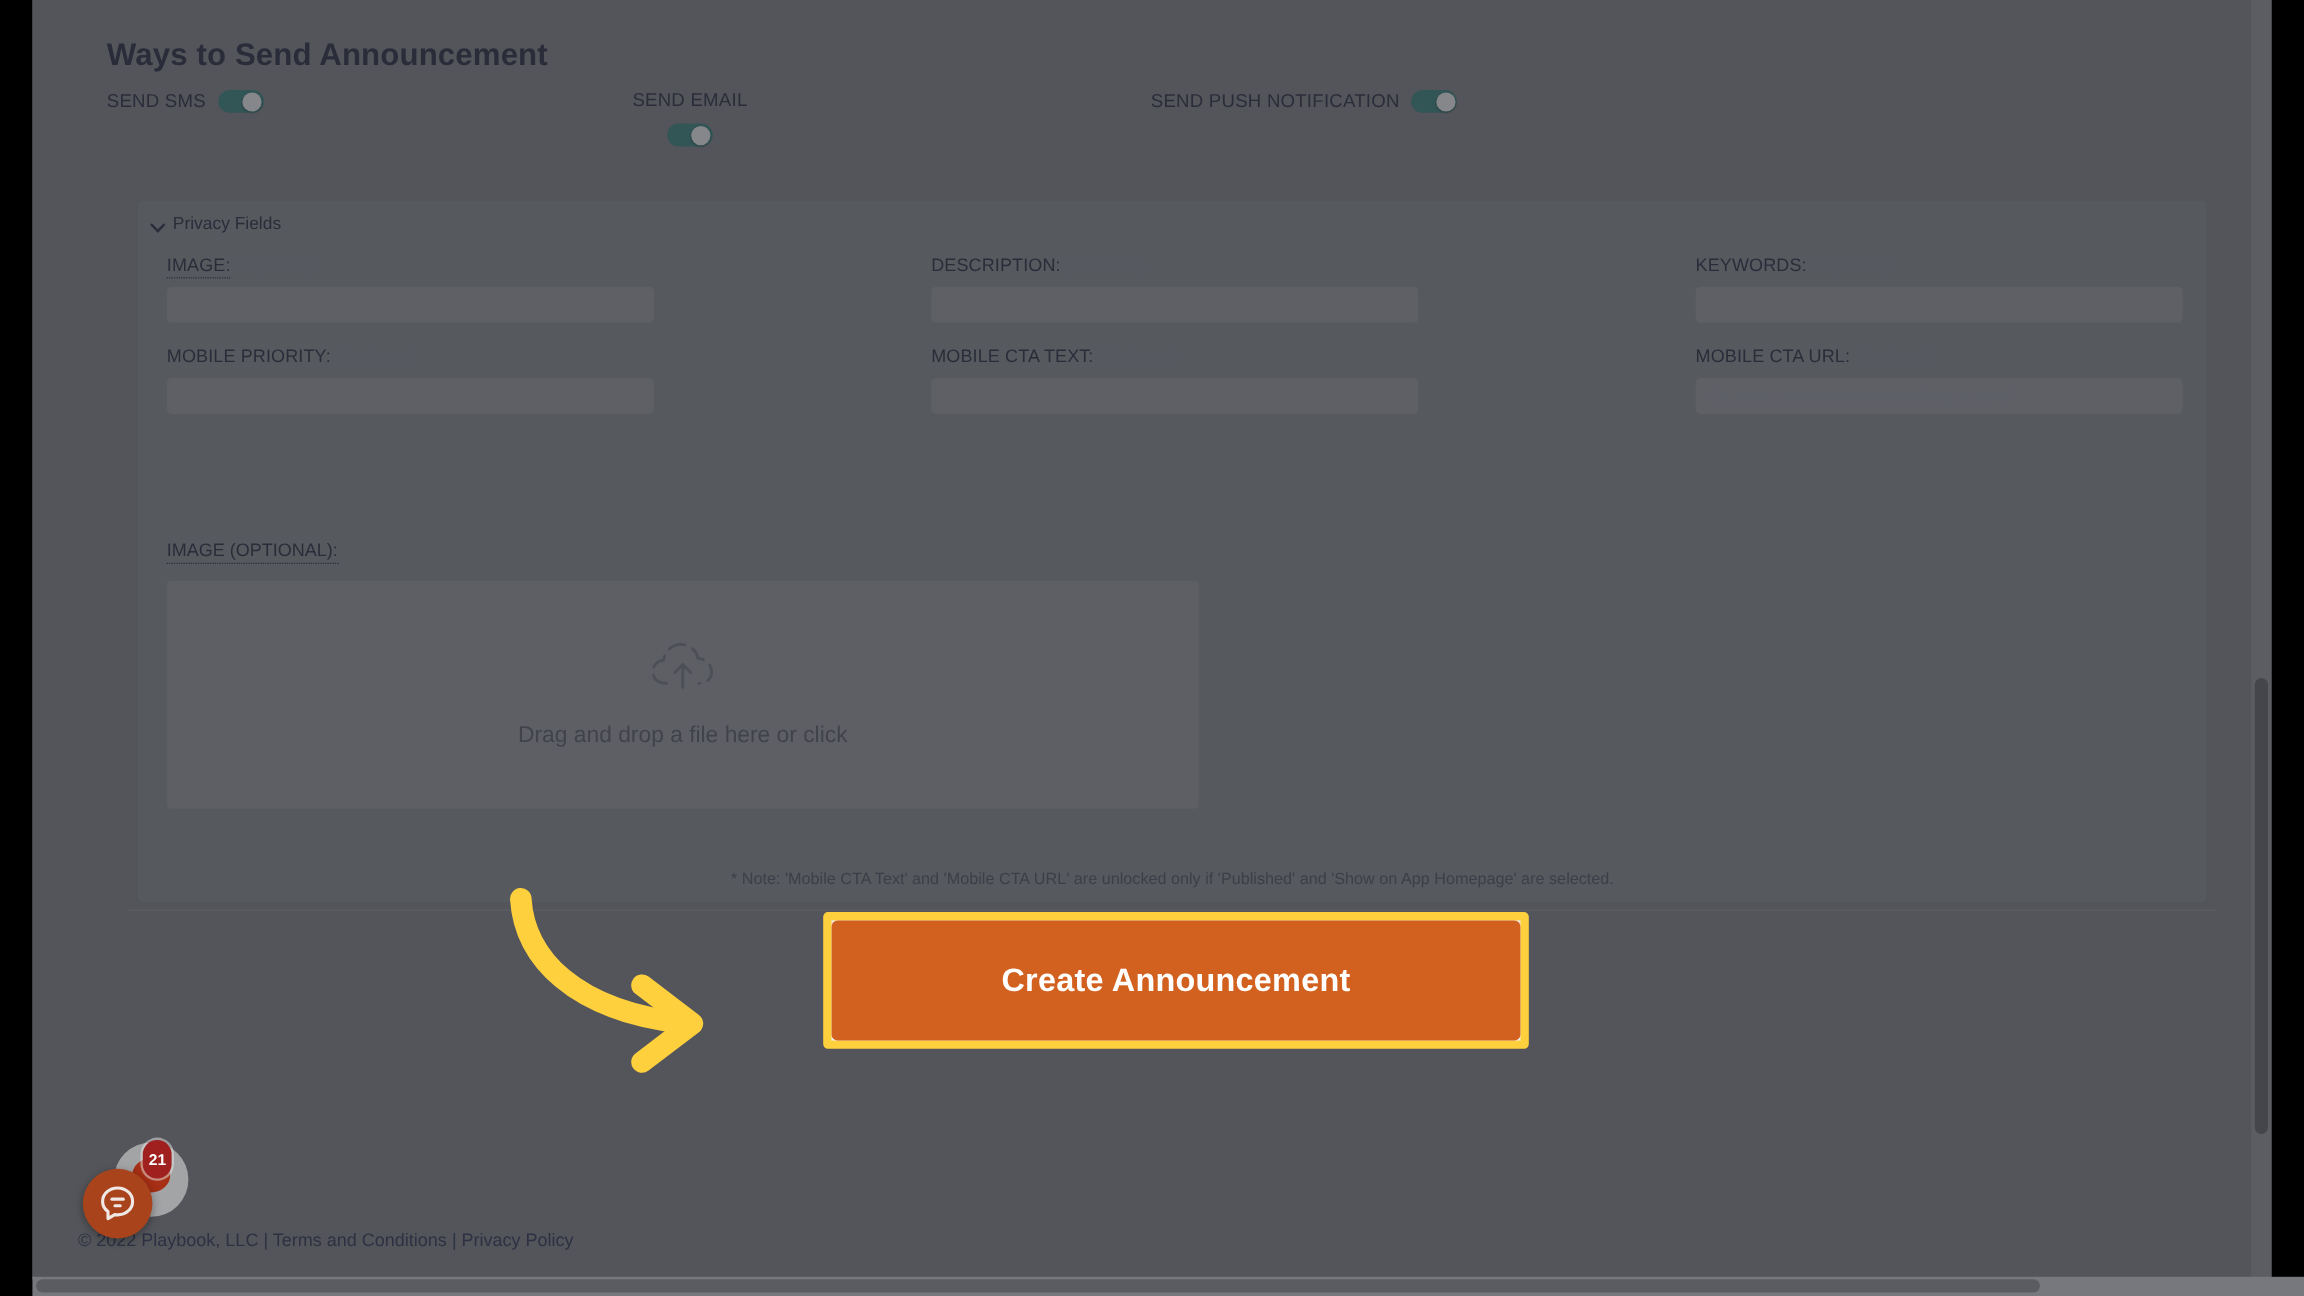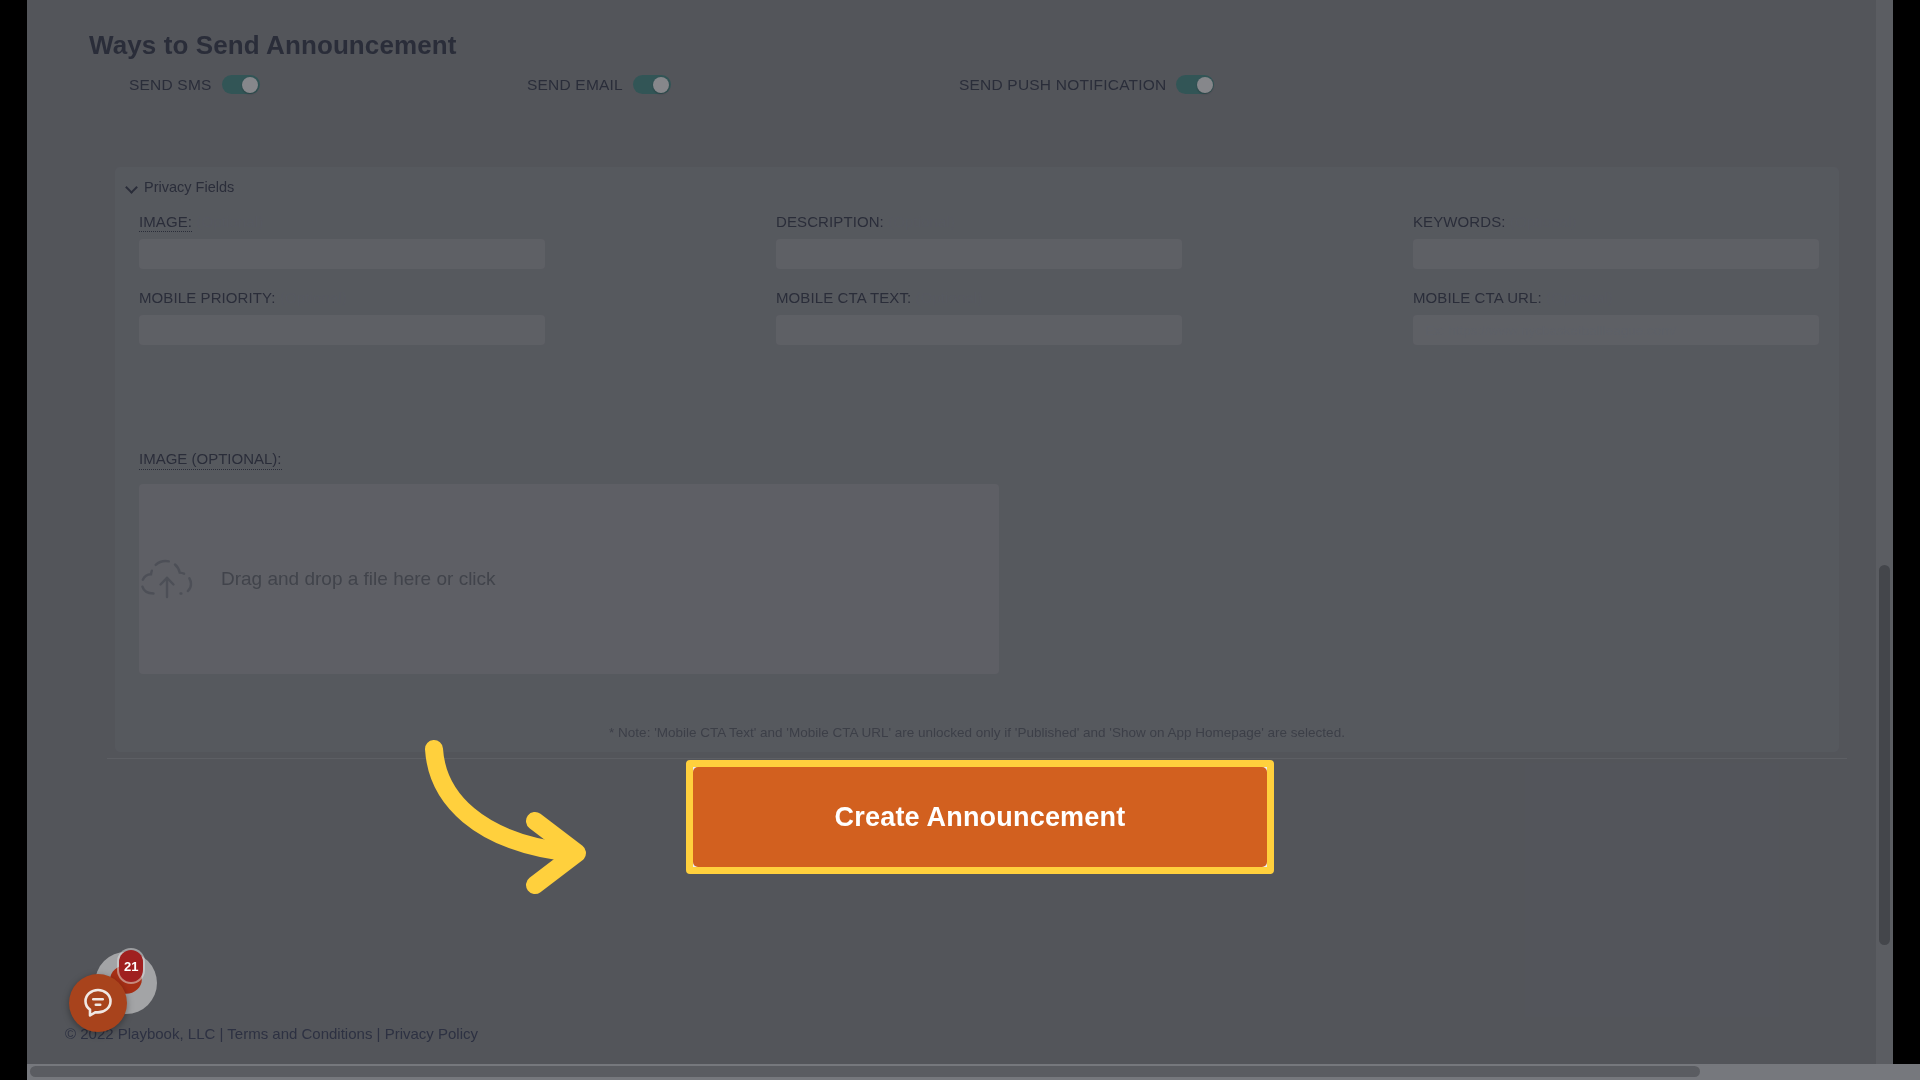--- a/index.html
+++ b/index.html
@@ -135,22 +135,22 @@
   .img-label {
     font-size: 15px; color: #2d3142; margin-bottom: 14px;
     display: inline-block;
     border-bottom: 1px dotted #2d3142;
     padding-bottom: 2px;
   }
   .dropzone {
     width: 860px; height: 190px;
     background: rgba(255,255,255,0.10);
     border-radius: 4px;
-    display: flex; flex-direction: row;
-    align-items: center; justify-content: flex-start;
+    display: flex; flex-direction: column;
+    align-items: center; justify-content: center;
     gap: 26px;
   }
   .dz-text { font-size: 19px; color: #575a62; }
 
   .note {
     position: absolute;
     left: 88px; top: 725px;
     width: 1724px;
     text-align: center;
     font-size: 13.5px;
@@ -289,28 +289,28 @@
 <div id="screen">
 
   <div id="viewport">
 
     <div id="content">
 
       <div class="page-title">Ways to Send Announcement</div>
 
       <div class="toggle-row">
 
-        <div class="toggle-item" style="left:0px; top:0px;margin-left:40px;">
+        <div class="toggle-item" style="left:0px; top:0px;">
           <span class="tg-label">SEND SMS</span>
           <span class="switch">
               <span class="knob"></span>
             </span>
         </div>
 
-        <div class="toggle-item" style="left:438px; top:0px;">
+        <div class="toggle-item" style="left:438px; top:0px;flex-direction:column;">
           <span class="tg-label">SEND EMAIL</span>
           <span class="switch">
               <span class="knob"></span>
             </span>
         </div>
 
         <div class="toggle-item" style="left:870px; top:0px;">
           <span class="tg-label">SEND PUSH NOTIFICATION</span>
           <span class="switch">
               <span class="knob"></span>

